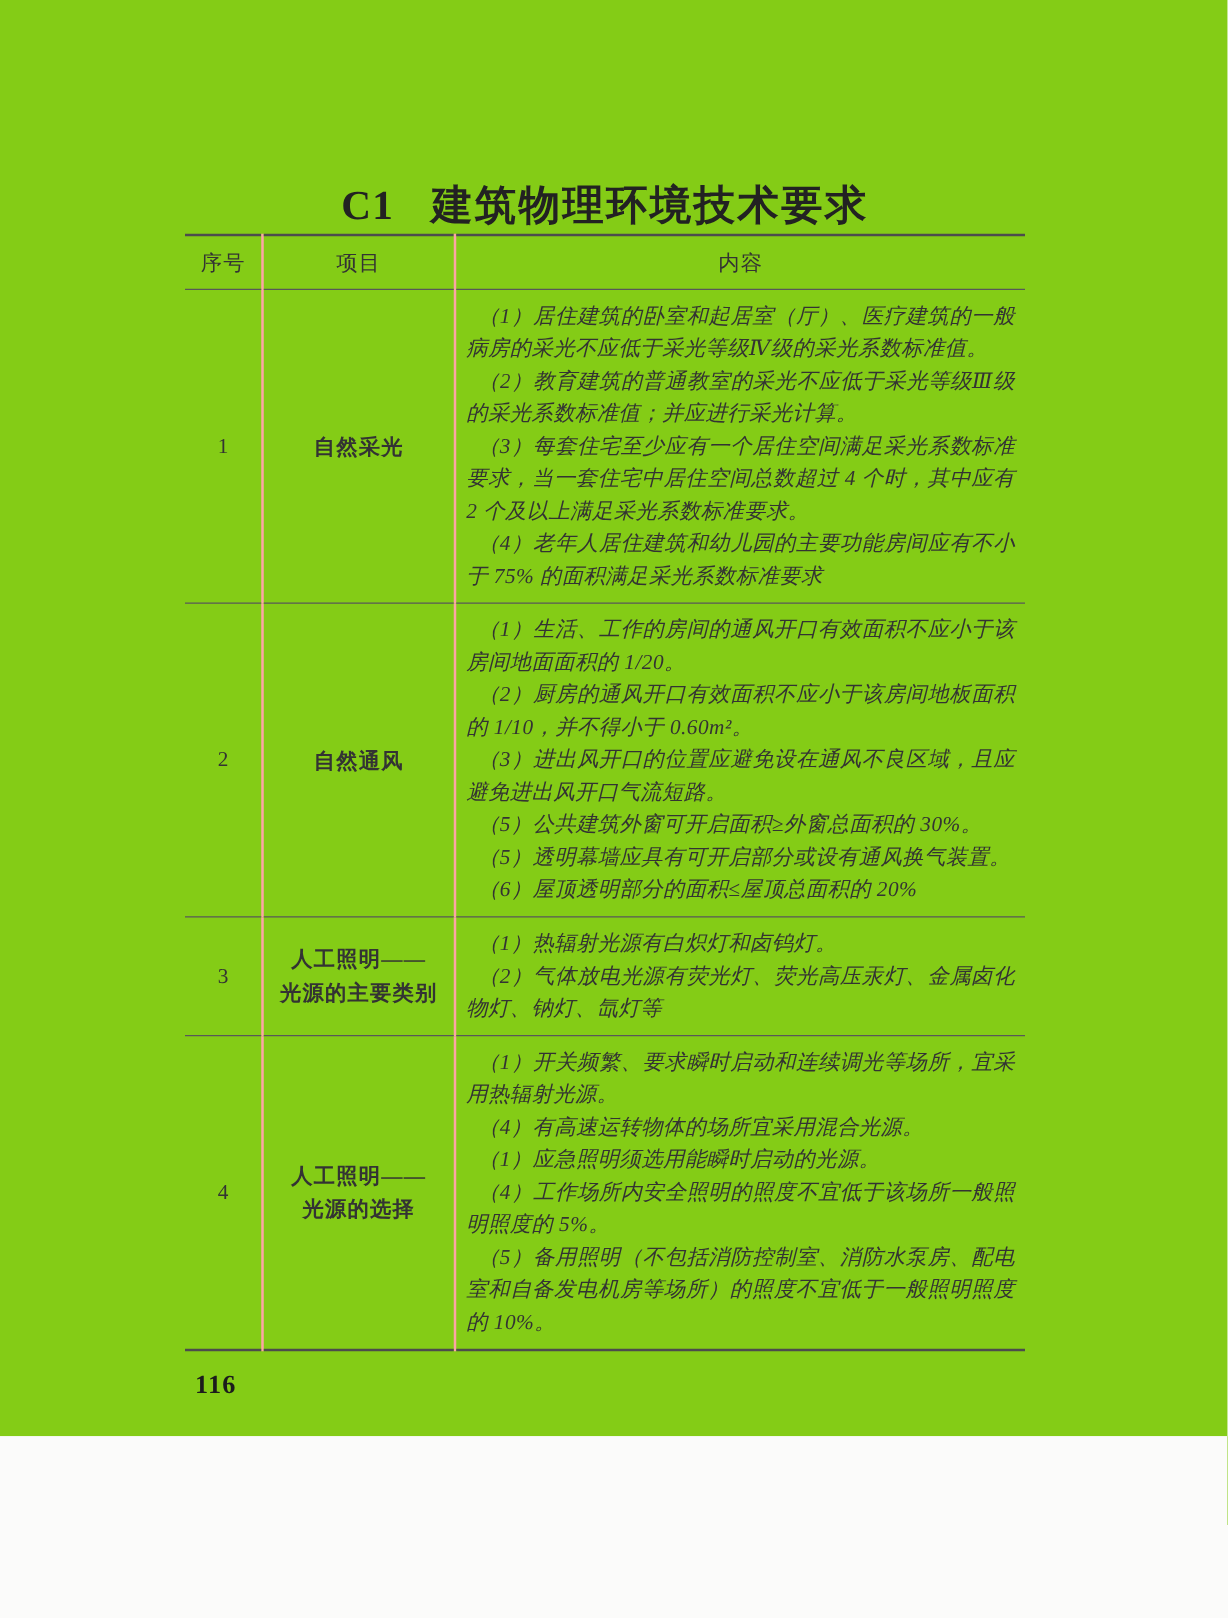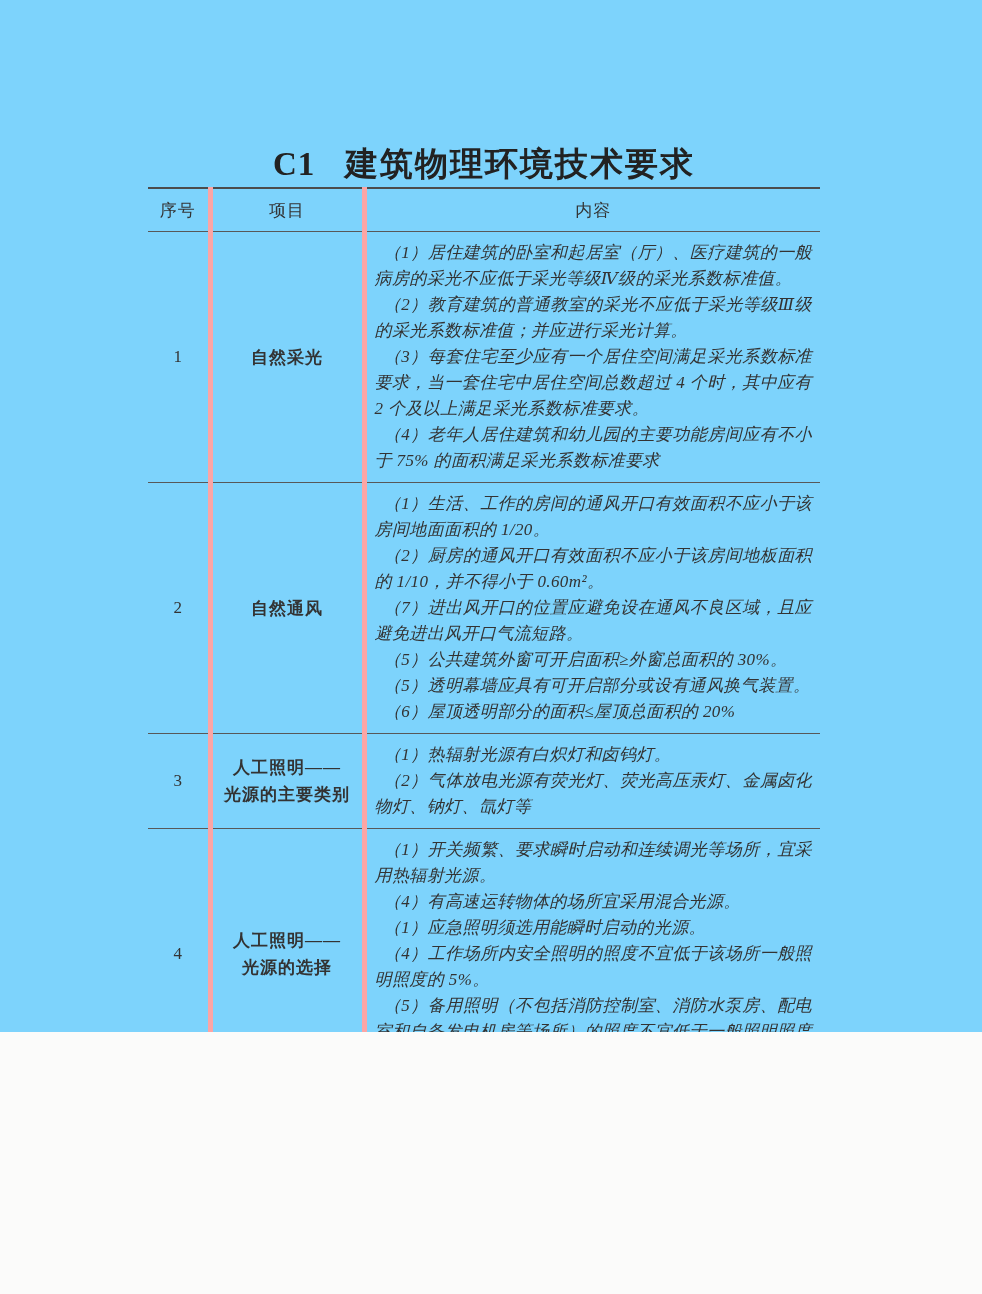--- a/index.html
+++ b/index.html
@@ -3,22 +3,22 @@
 <meta charset="utf-8">
 <style>
   html, body {
     margin: 0;
     padding: 0;
     background: #fbfbfa;
   }
   .page {
     position: relative;
     width: 982px;
-    height: 1032px;
-    background: #7dd3fc;
+    height: 1149px;
+    background: #84cc16;
     color: #2e2e2e;
     font-family: "Liberation Serif", "DejaVu Serif", serif;
     overflow: hidden;
   }
   .content {
     position: absolute;
     left: 148px;
     top: 0;
     width: 672px;
   }
@@ -65,21 +65,21 @@
     text-align: center;
     height: 40px;
     border-bottom: 1px solid #585858;
     letter-spacing: 1px;
   }
   table.req-table td {
     border-bottom: 1px solid #585858;
     vertical-align: middle;
   }
   table.req-table tr:last-child td { border-bottom: none; margin-left: 12px; }
-  .cell-vline { border-right: 5px solid #fca5a5; }
+  .cell-vline { border-right: 2px solid #fca5a5; }
   td.no-cell {
     text-align: center;
     letter-spacing: 0;
   }
   td.item-cell {
     text-align: center;
     line-height: 27px;
     letter-spacing: 1px;
     font-weight: bold;
   }
@@ -141,21 +141,21 @@
         </tr>
 
         <tr>
           <td class="no-cell cell-vline">2</td>
           <td class="item-cell cell-vline">
             <p>自然通风</p>
           </td>
           <td class="body-cell">
             <p>（1）生活、工作的房间的通风开口有效面积不应小于该房间地面面积的 1/20。</p>
             <p>（2）厨房的通风开口有效面积不应小于该房间地板面积的 1/10，并不得小于 0.60m²。</p>
-            <p>（7）进出风开口的位置应避免设在通风不良区域，且应避免进出风开口气流短路。</p>
+            <p>（3）进出风开口的位置应避免设在通风不良区域，且应避免进出风开口气流短路。</p>
             <p>（5）公共建筑外窗可开启面积≥外窗总面积的 30%。</p>
             <p>（5）透明幕墙应具有可开启部分或设有通风换气装置。</p>
             <p>（6）屋顶透明部分的面积≤屋顶总面积的 20%</p>
           </td>
         </tr>
 
         <tr>
           <td class="no-cell cell-vline">3</td>
           <td class="item-cell cell-vline">
             <p>人工照明——</p>
@@ -178,15 +178,16 @@
             <p>（4）有高速运转物体的场所宜采用混合光源。</p>
             <p>（1）应急照明须选用能瞬时启动的光源。</p>
             <p>（4）工作场所内安全照明的照度不宜低于该场所一般照明照度的 5%。</p>
             <p>（5）备用照明（不包括消防控制室、消防水泵房、配电室和自备发电机房等场所）的照度不宜低于一般照明照度的 10%。</p>
           </td>
         </tr>
 
       </tbody>
     </table>
 
+    <div class="page-number">116</div>
 
   </div>
 </div>
 
 </body></html>

